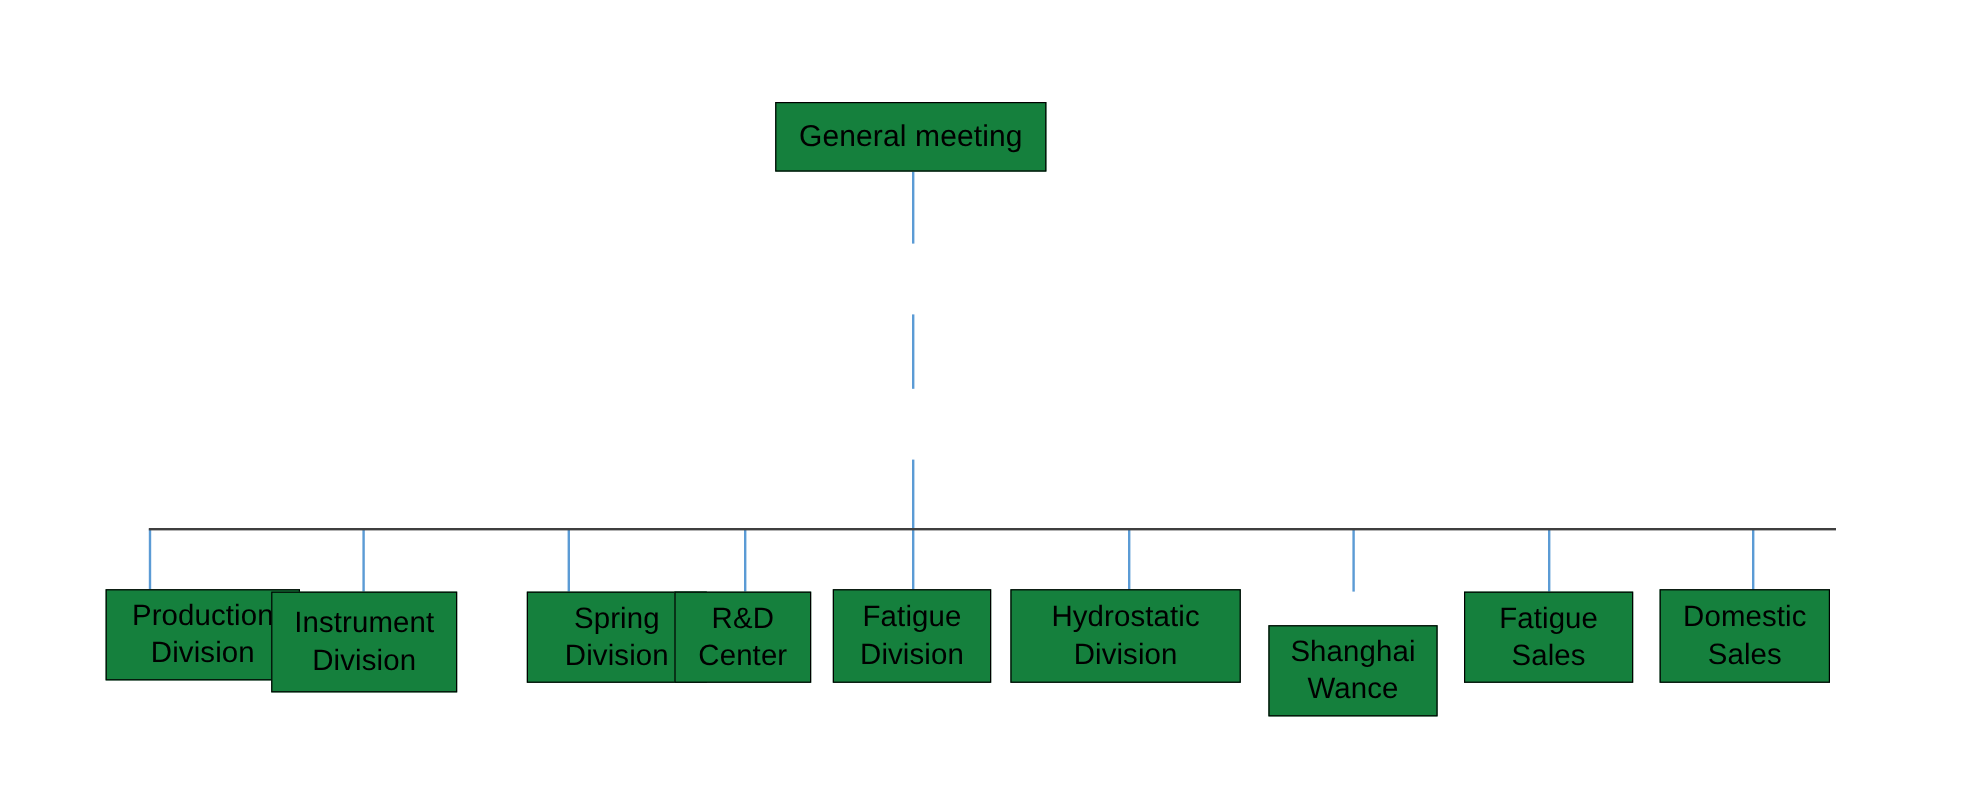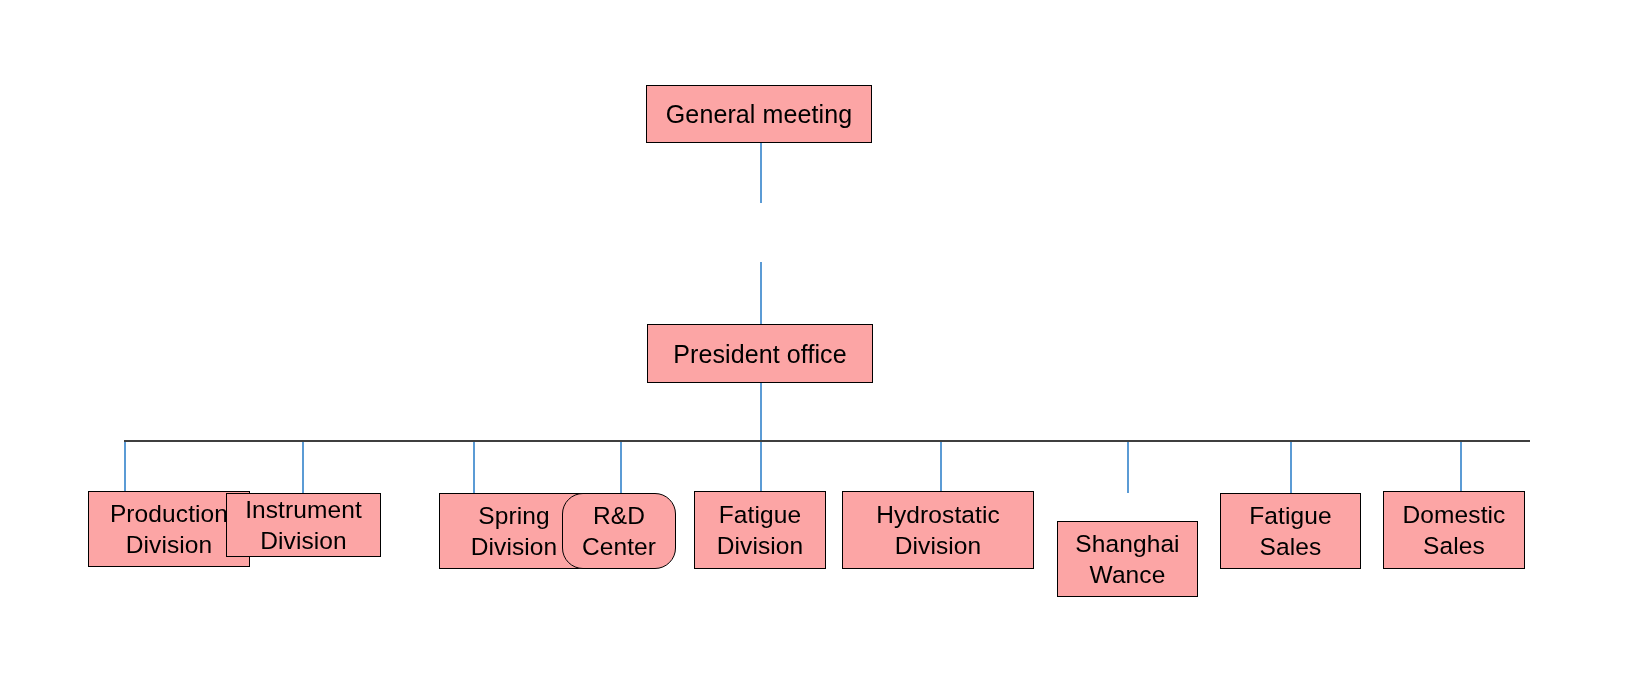--- a/index.html
+++ b/index.html
@@ -14,21 +14,21 @@
     position: relative;
     width: 1642px;
     height: 674px;
     background: #ffffff;
     overflow: hidden;
   }
   .node-box {
     position: absolute;
     box-sizing: border-box;
     border: 1.6px solid #000000;
-    background: #fca5a5;
+    background: #15803d;
     display: flex;
     align-items: center;
     justify-content: center;
     text-align: center;
     color: #000000;
     font-size: 25px;
     line-height: 1.28;
     letter-spacing: 0.1px;
     z-index: 3;
   }
@@ -60,54 +60,51 @@
 
   <div class="node-box" style="left:646px; top:85px; width:226px; height:58px;">
     <span class="node-label">General meeting</span>
   </div>
 
   <div class="connector-v" style="left:760px; top:143px; height:60px;"></div>
 
 
   <div class="connector-v" style="left:760px; top:262px; height:62px;"></div>
 
-  <div class="node-box" style="left:647px; top:324px; width:226px; height:59px;">
-    <span class="node-label">President office</span>
-  </div>
 
   <div class="connector-v" style="left:760px; top:383px; height:58px;"></div>
 
   <div class="connector-h" style="left:124px; top:440px; width:1406px;"></div>
 
   <div class="connector-v" style="left:124px; top:441px; height:50px;"></div>
   <div class="connector-v" style="left:302px; top:441px; height:52px;"></div>
   <div class="connector-v" style="left:473px; top:441px; height:52px;"></div>
   <div class="connector-v" style="left:620px; top:441px; height:52px;"></div>
   <div class="connector-v" style="left:760px; top:441px; height:50px;"></div>
   <div class="connector-v" style="left:940px; top:441px; height:50px;"></div>
   <div class="connector-v" style="left:1127px; top:441px; height:52px;"></div>
   <div class="connector-v" style="left:1290px; top:441px; height:52px;"></div>
   <div class="connector-v" style="left:1460px; top:441px; height:52px;"></div>
 
   <div class="node-box leaf" style="left:43px; top:491px; width:162px; height:76px;margin-left:45px;">
     <span class="node-label">Production
 Division</span>
   </div>
 
-  <div class="node-box leaf" style="left:226px; top:493px; width:155px; height:64px;">
+  <div class="node-box leaf" style="left:226px; top:493px; width:155px; height:84px;">
     <span class="node-label">Instrument
 Division</span>
   </div>
 
   <div class="node-box leaf" style="left:404px; top:493px; width:150px; height:76px;margin-left:35px;">
     <span class="node-label">Spring
 Division</span>
   </div>
 
-  <div class="node-box leaf" style="left:562px; top:493px; width:114px; height:76px;border-radius:21px;">
+  <div class="node-box leaf" style="left:562px; top:493px; width:114px; height:76px;">
     <span class="node-label">R&amp;D
 Center</span>
   </div>
 
   <div class="node-box leaf" style="left:694px; top:491px; width:132px; height:78px;">
     <span class="node-label">Fatigue
 Division</span>
   </div>
 
   <div class="node-box leaf" style="left:842px; top:491px; width:192px; height:78px;">

